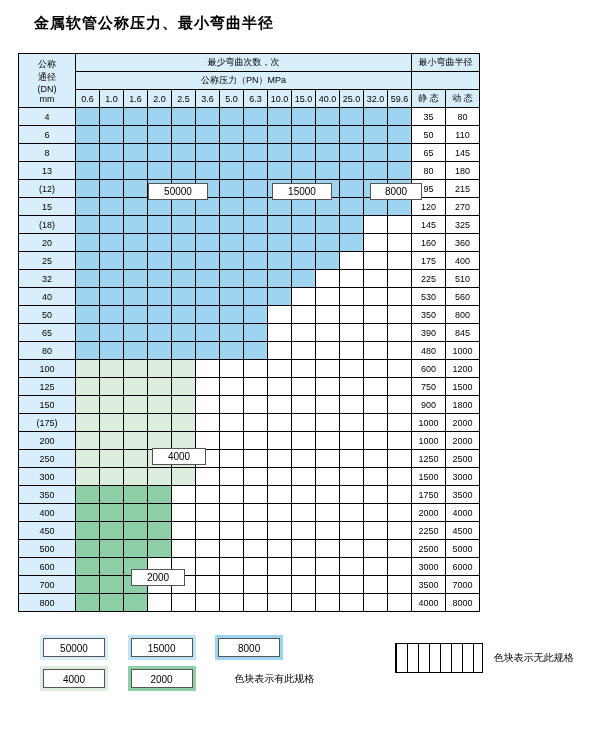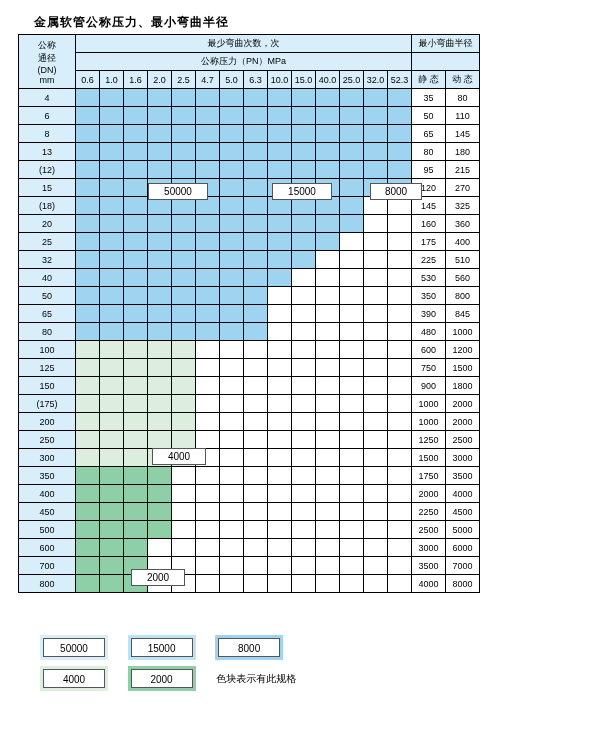--- a/index.html
+++ b/index.html
@@ -18,23 +18,23 @@
   .page {
     position: relative;
     width: 600px;
     height: 743px;
     box-sizing: border-box;
     padding: 10px 18px;
   }
   .title {
     font-family: "Liberation Serif", serif;
     font-weight: bold;
-    font-size: 12px;
+    font-size: 15px;
     letter-spacing: 1px;
-    margin: 4px 0 3px 16px;
+    margin: 4px 0 20px 16px;
   }
   table.main {
     border-collapse: collapse;
     table-layout: fixed;
     font-size: 9px;
   }
   table.main td, table.main th {
     border: 1px solid #000;
     padding: 0;
     text-align: center;
@@ -147,29 +147,29 @@
       <tr>
         <td class="hdr" colspan="14">公称压力（PN）MPa</td>
         <td class="hdr" colspan="2" rowspan="1"></td>
       </tr>
       <tr id="pressure-row">
           <td class="hdr-small pcell">0.6</td>
           <td class="hdr-small pcell">1.0</td>
           <td class="hdr-small pcell">1.6</td>
           <td class="hdr-small pcell">2.0</td>
           <td class="hdr-small pcell">2.5</td>
-          <td class="hdr-small pcell">4.7</td>
+          <td class="hdr-small pcell">3.6</td>
           <td class="hdr-small pcell">5.0</td>
           <td class="hdr-small pcell">6.3</td>
           <td class="hdr-small pcell">10.0</td>
           <td class="hdr-small pcell">15.0</td>
           <td class="hdr-small pcell">40.0</td>
           <td class="hdr-small pcell">25.0</td>
           <td class="hdr-small pcell">32.0</td>
-          <td class="hdr-small pcell">52.3</td>
+          <td class="hdr-small pcell">59.6</td>
           <td class="hdr-small rcell">静 态</td>
           <td class="hdr-small rcell">动 态</td>
         </tr>
     </thead>
     <tbody id="tbody">
         <tr>
           <td class="dncell">4</td>
           <td class="pcell blue"></td>
           <td class="pcell blue"></td>
           <td class="pcell blue"></td>
@@ -711,22 +711,26 @@
       <div class="olabel" style="left: 131px; top: 569px; width: 52px;">2000</div>
     </div>
 
   <div class="legend">
     <div class="legend-row">
       <span class="lgwrap lg-blue"><span class="lgbox">50000</span></span>
       <span style="display:inline-block;width:14px"></span>
       <span class="lgwrap lg-mblue"><span class="lgbox">15000</span></span>
       <span style="display:inline-block;width:14px"></span>
       <span class="lgwrap lg-dblue"><span class="lgbox">8000</span></span>
+      <span class="legend-right">
+        <span class="stripe-box"></span>
+        <span class="legend-text">色块表示无此规格</span>
+      </span>
     </div>
     <div class="legend-row">
       <span class="lgwrap lg-ltgreen"><span class="lgbox">4000</span></span>
       <span style="display:inline-block;width:14px"></span>
       <span class="lgwrap lg-green"><span class="lgbox">2000</span></span>
-      <span class="legend-text" style="margin-left:18px">色块表示有此规格</span>
+      <span class="legend-text" style="margin-left:36px">色块表示有此规格</span>
     </div>
   </div>
 
 </div>
 
 </body></html>

